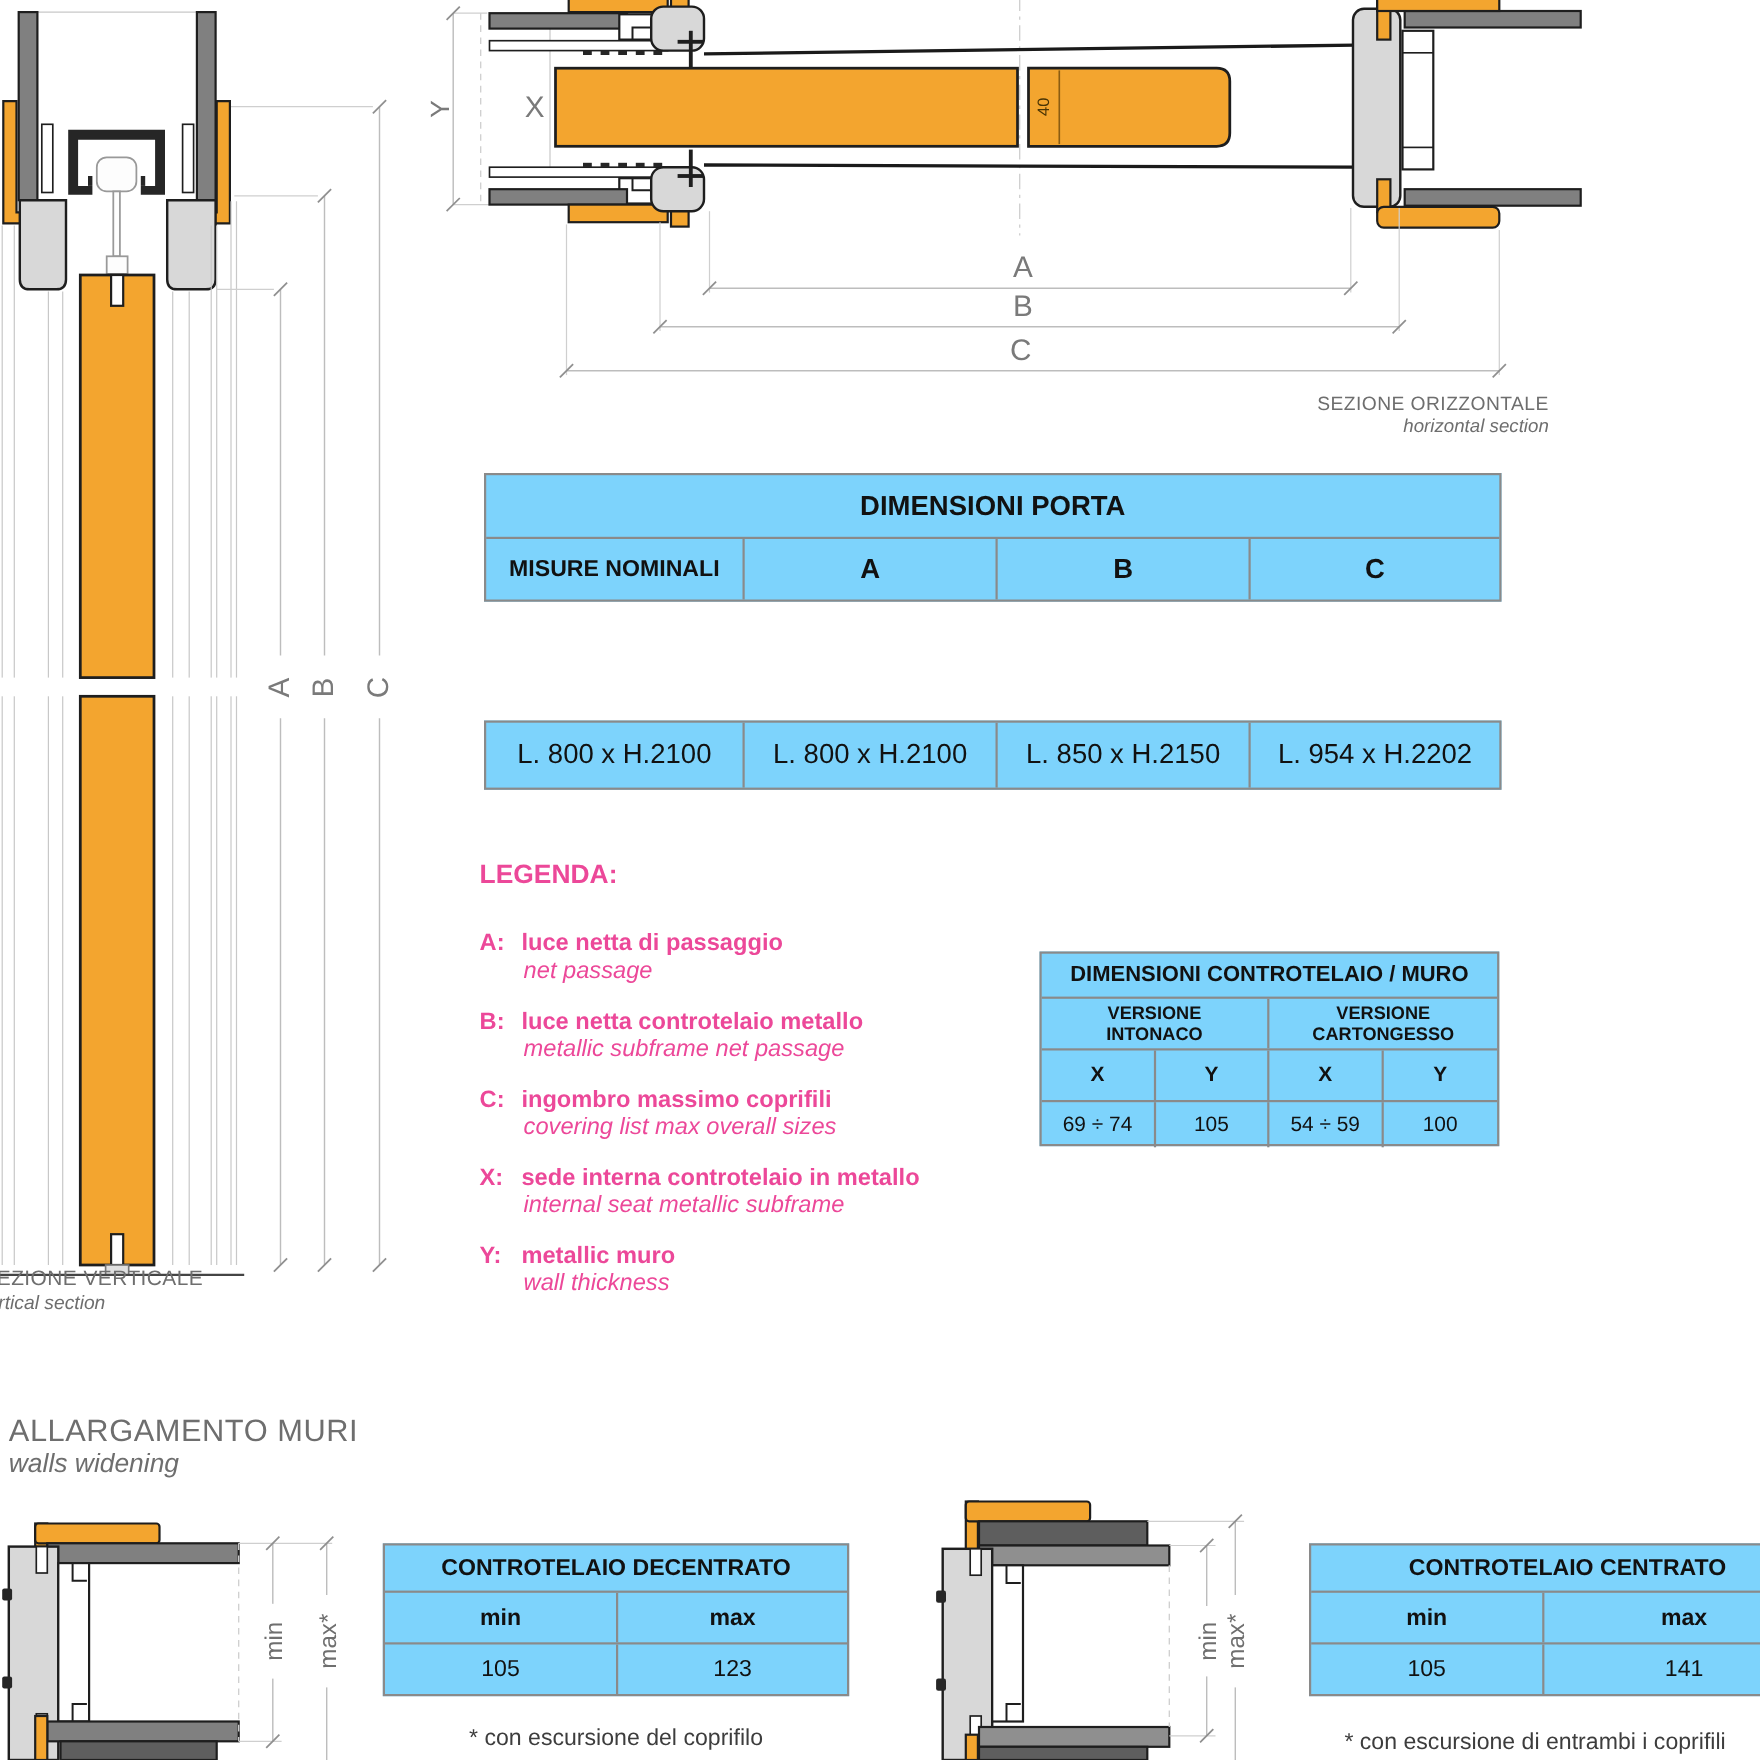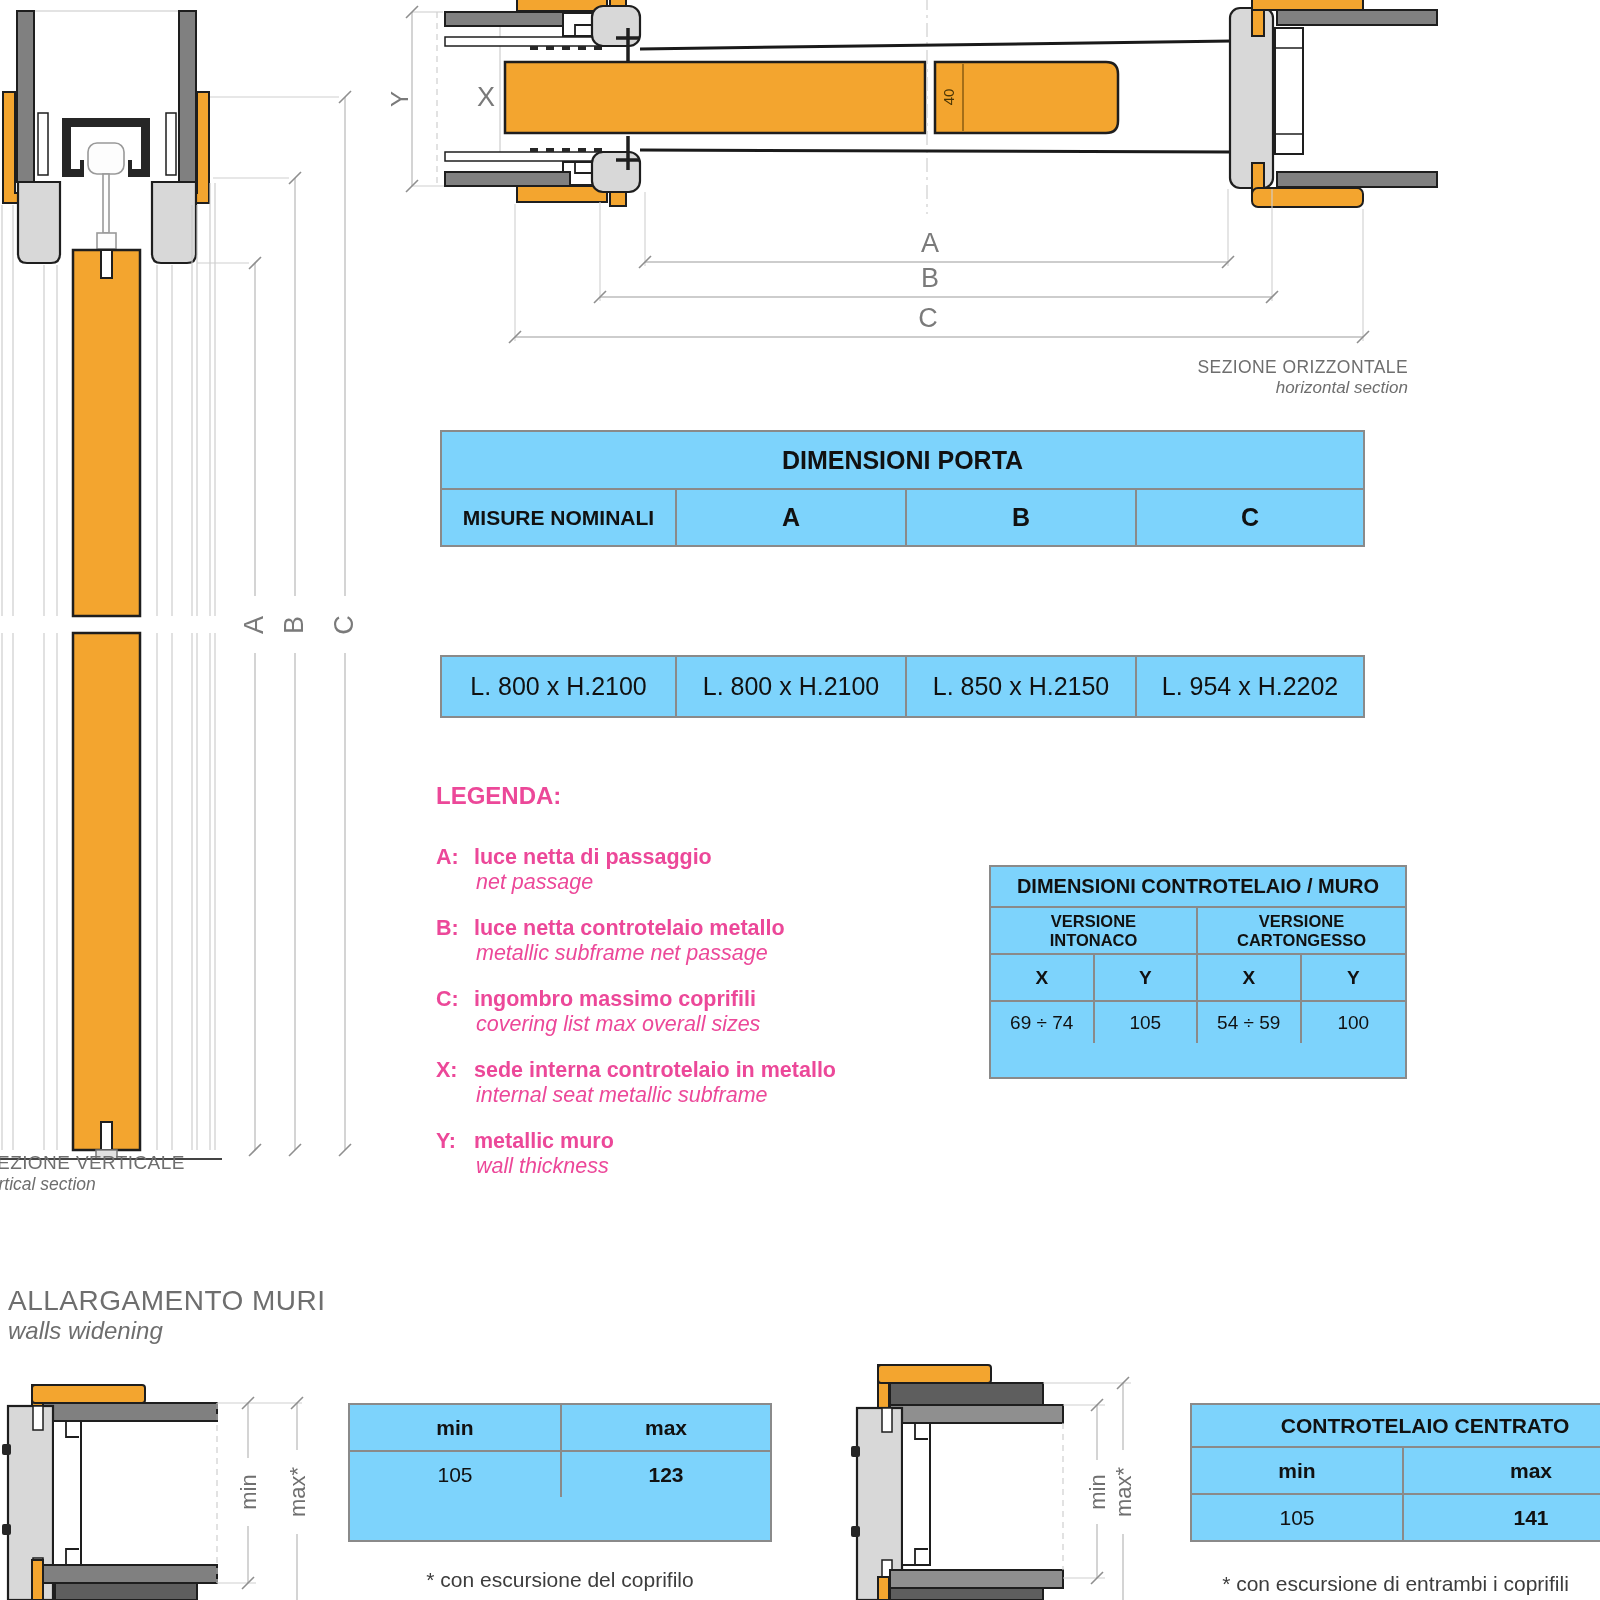--- a/index.html
+++ b/index.html
@@ -52,40 +52,40 @@
   .porta-head .title{height:58px;font-weight:bold;font-size:25px;border-bottom:2px solid var(--tbor);}
   .porta-head .cols{display:grid;grid-template-columns:235px 230px 230px 1fr;height:55px;}
   .porta-head .cols .cell{border-right:2px solid var(--tbor);font-weight:bold;}
   .porta-head .cols .cell:last-child{border-right:none;}
   .porta-head .cols .cell.mn{font-size:21px;}
   .porta-head .cols .cell.abc{font-size:25px;}
   .porta-data{left:440px;top:655px;width:925px;height:63px;display:grid;grid-template-columns:235px 230px 230px 1fr;}
   .porta-data .cell{border-right:2px solid var(--tbor);font-size:25px;}
   .porta-data .cell:last-child{border-right:none;}
 
-  .muro{left:945px;top:865px;width:418px;height:214px;font-size:19px;margin-left:44px;}
+  .muro{left:945px;top:865px;width:418px;height:177px;font-size:19px;}
   .muro .title{height:41px;font-weight:bold;font-size:20px;border-bottom:2px solid var(--tbor);}
   .muro .vrow{display:grid;grid-template-columns:1fr 1fr;height:45px;border-bottom:2px solid var(--tbor);}
   .muro .vrow .cell{font-weight:bold;font-size:16.5px;line-height:19px;white-space:pre-line;border-right:2px solid var(--tbor);}
   .muro .vrow .cell:last-child{border-right:none;}
   .muro .xyrow{display:grid;grid-template-columns:1fr 1fr 1fr 1fr;height:45px;border-bottom:2px solid var(--tbor);}
   .muro .xyrow .cell{font-weight:bold;border-right:2px solid var(--tbor);}
   .muro .xyrow .cell:last-child{border-right:none;}
   .muro .valrow{display:grid;grid-template-columns:1fr 1fr 1fr 1fr;height:41px;}
   .muro .valrow .cell{border-right:2px solid var(--tbor);}
   .muro .valrow .cell:last-child{border-right:none;}
 
   .mmx{font-size:21px;}
   .mmx .title{height:43px;font-weight:bold;border-bottom:2px solid var(--tbor);}
   .mmx .hrow,.mmx .vrow2{display:grid;height:45px;}
   .mmx .hrow{border-bottom:2px solid var(--tbor);}
   .mmx .hrow .cell{font-weight:bold;border-right:2px solid var(--tbor);}
   .mmx .hrow .cell:last-child{border-right:none;}
   .mmx .vrow2 .cell{border-right:2px solid var(--tbor);}
-  .mmx .vrow2 .cell:last-child{border-right:none;font-weight:bold;}
+  .mmx .vrow2 .cell:last-child{border-right:none;}
   .dec{left:348px;top:1403px;width:424px;height:139px;}
   .dec .hrow,.dec .vrow2{grid-template-columns:212px 1fr;}
   .cen{left:1190px;top:1403px;width:470px;height:139px;}
   .cen .hrow,.cen .vrow2{grid-template-columns:212px 1fr;}
   .foot{position:absolute;font-size:21px;color:#3D3D3D;text-align:center;}
 
   .legend{position:absolute;left:436px;top:782px;width:480px;color:#ec4899;}
   .legend .lt{font-size:24px;font-weight:bold;margin:0 0 35px 0;}
   .leg-item{margin-bottom:21px;font-size:21.5px;line-height:25px;}
   .leg-item .it{font-weight:bold;display:flex;}
@@ -394,20 +394,21 @@
     </div>
     <div class="valrow">
       <div class="cell">69 ÷ 74</div>
       <div class="cell">105</div>
       <div class="cell">54 ÷ 59</div>
       <div class="cell">100</div>
     </div>
   </div>
 
   <div class="tbl mmx dec">
+    <div class="cell title">CONTROTELAIO DECENTRATO</div>
     <div class="hrow">
       <div class="cell">min</div>
       <div class="cell">max</div>
     </div>
     <div class="vrow2" style="display:grid;">
       <div class="cell">105</div>
       <div class="cell">123</div>
     </div>
   </div>
   <div class="foot" style="left:348px;top:1568px;width:424px;">* con escursione del coprifilo</div>

